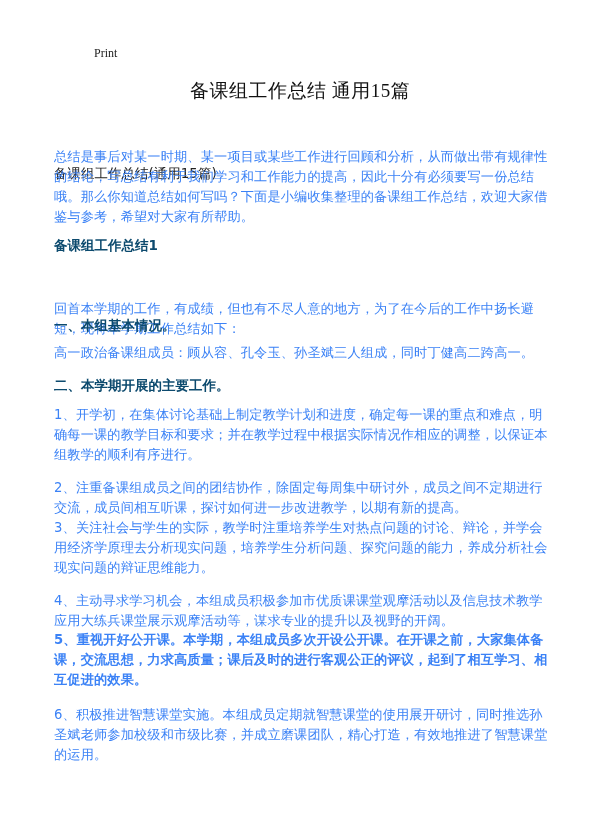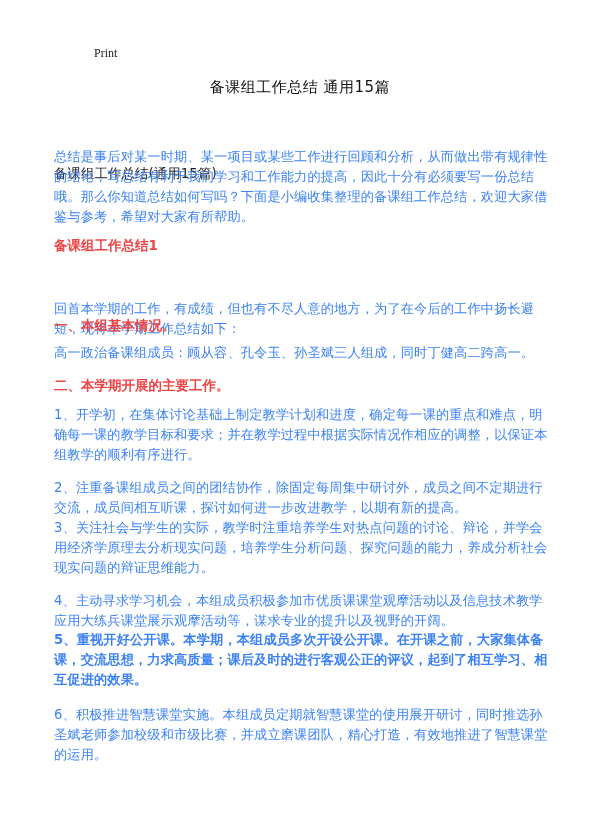--- a/index.html
+++ b/index.html
@@ -23,23 +23,24 @@
       font-size: 12px;
       color: #222;
       margin-left: 40px;
     }
     .doc-title {
       position: absolute;
       left: 0;
       top: 78px;
       width: 600px;
       text-align: center;
-      font-size: 15px;
+      font-size: 19px;
       color: #111;
       letter-spacing: 0.5px;
+      font-family: Liberation Serif, serif;
     }
     .subtitle {
       position: absolute;
       left: 54px;
       top: 120px;
       font-size: 13.5px;
       color: #222;
       margin-top: 45px;
     }
     .para {
@@ -49,21 +50,21 @@
       font-size: 13.2px;
       line-height: 20px;
       color: #3b82f6;
       letter-spacing: 0.15px;
     }
     .heading {
       position: absolute;
       left: 54px;
       font-size: 13.5px;
       font-weight: bold;
-      color: #ef4444;
+      color: #0c4a6e;
     }
   </style>
 </head>
 <body>
 
 <div class="print-label">Print</div>
 
 <div class="doc-title">备课组工作总结  通用15篇</div>
 
 <div class="subtitle">备课组工作总结(通用15篇)</div>

